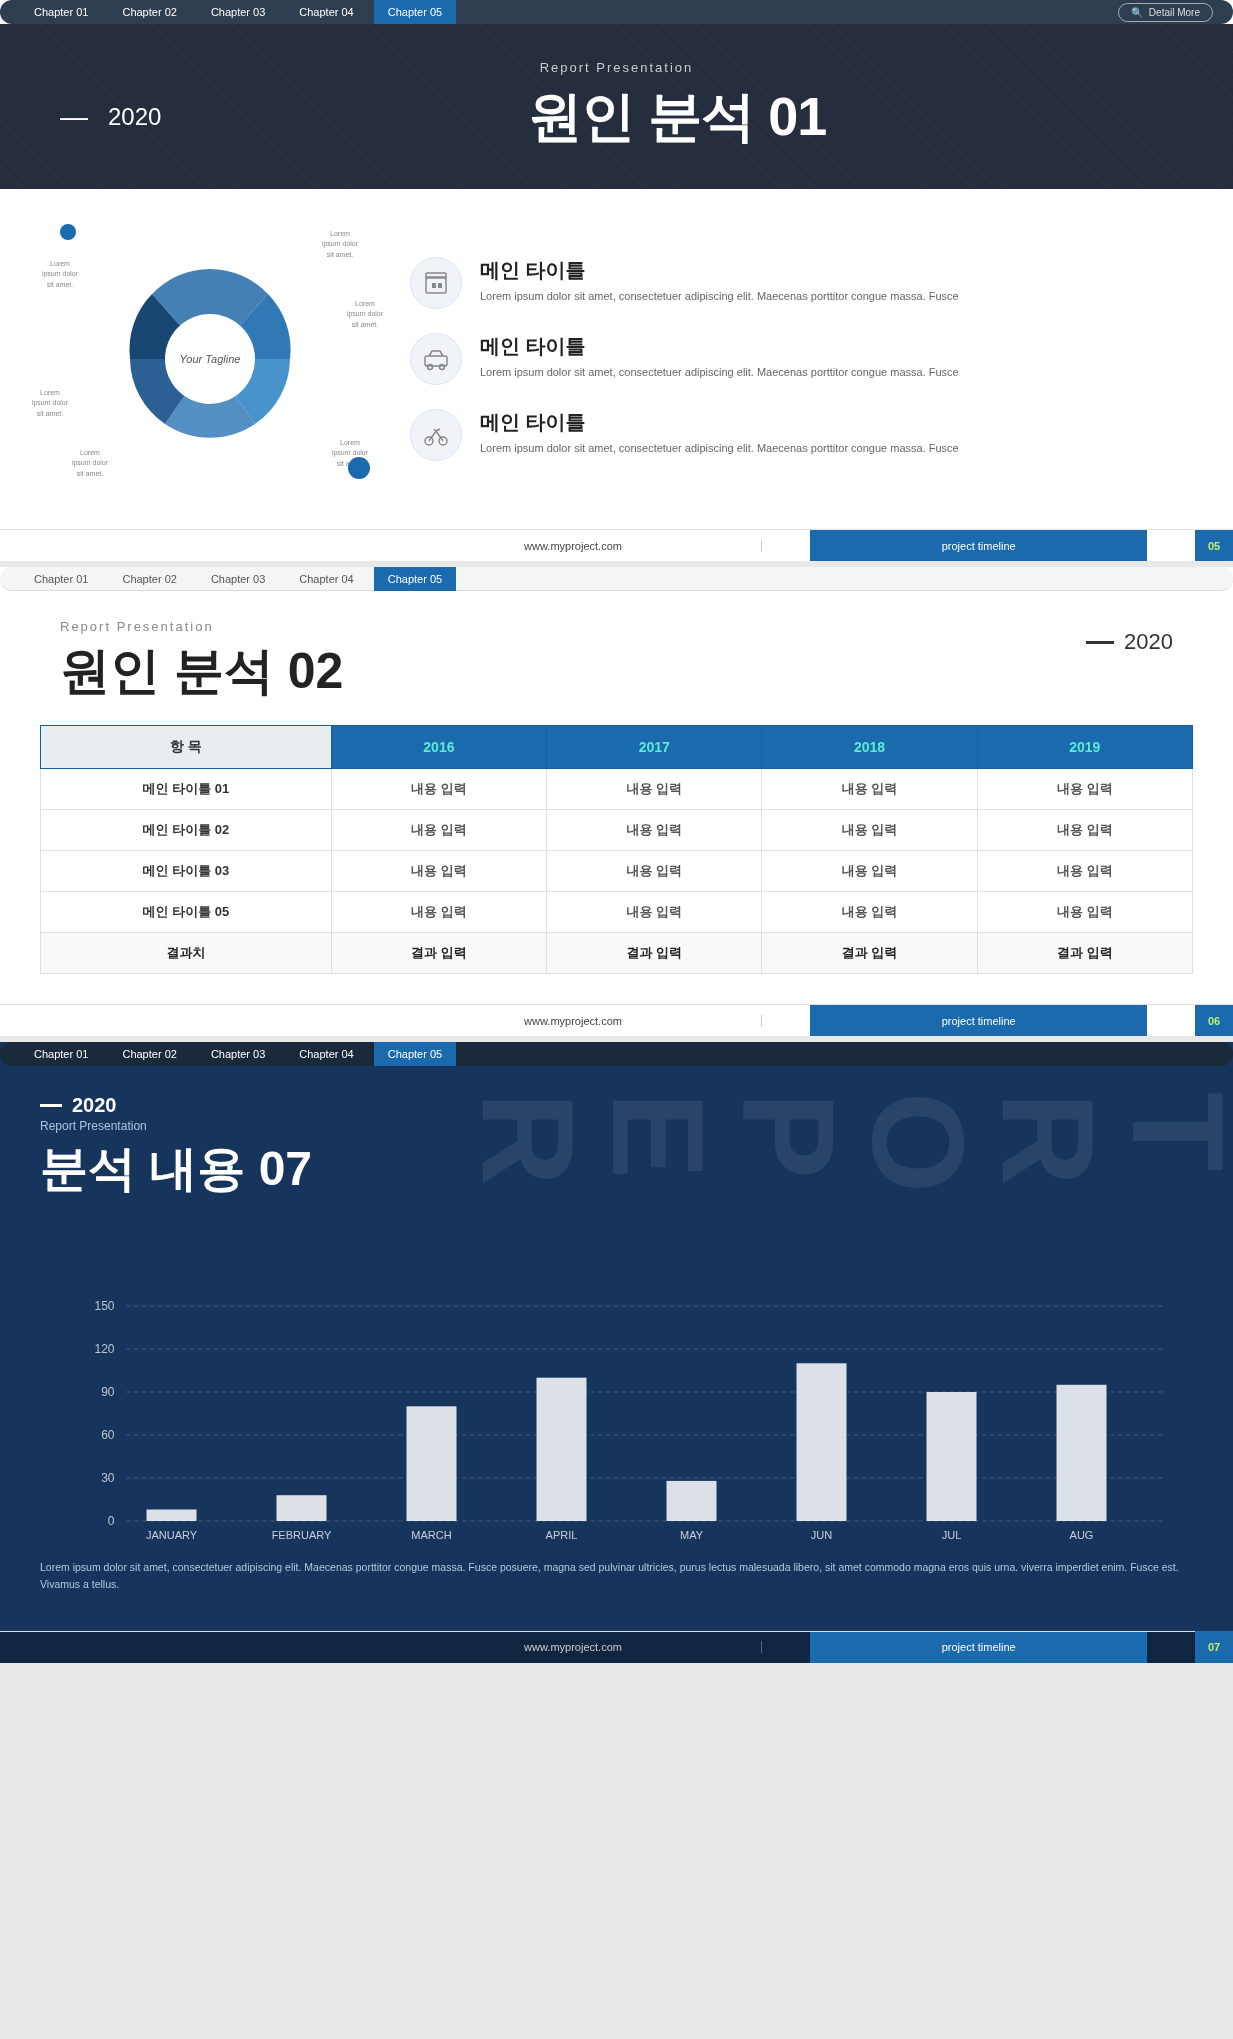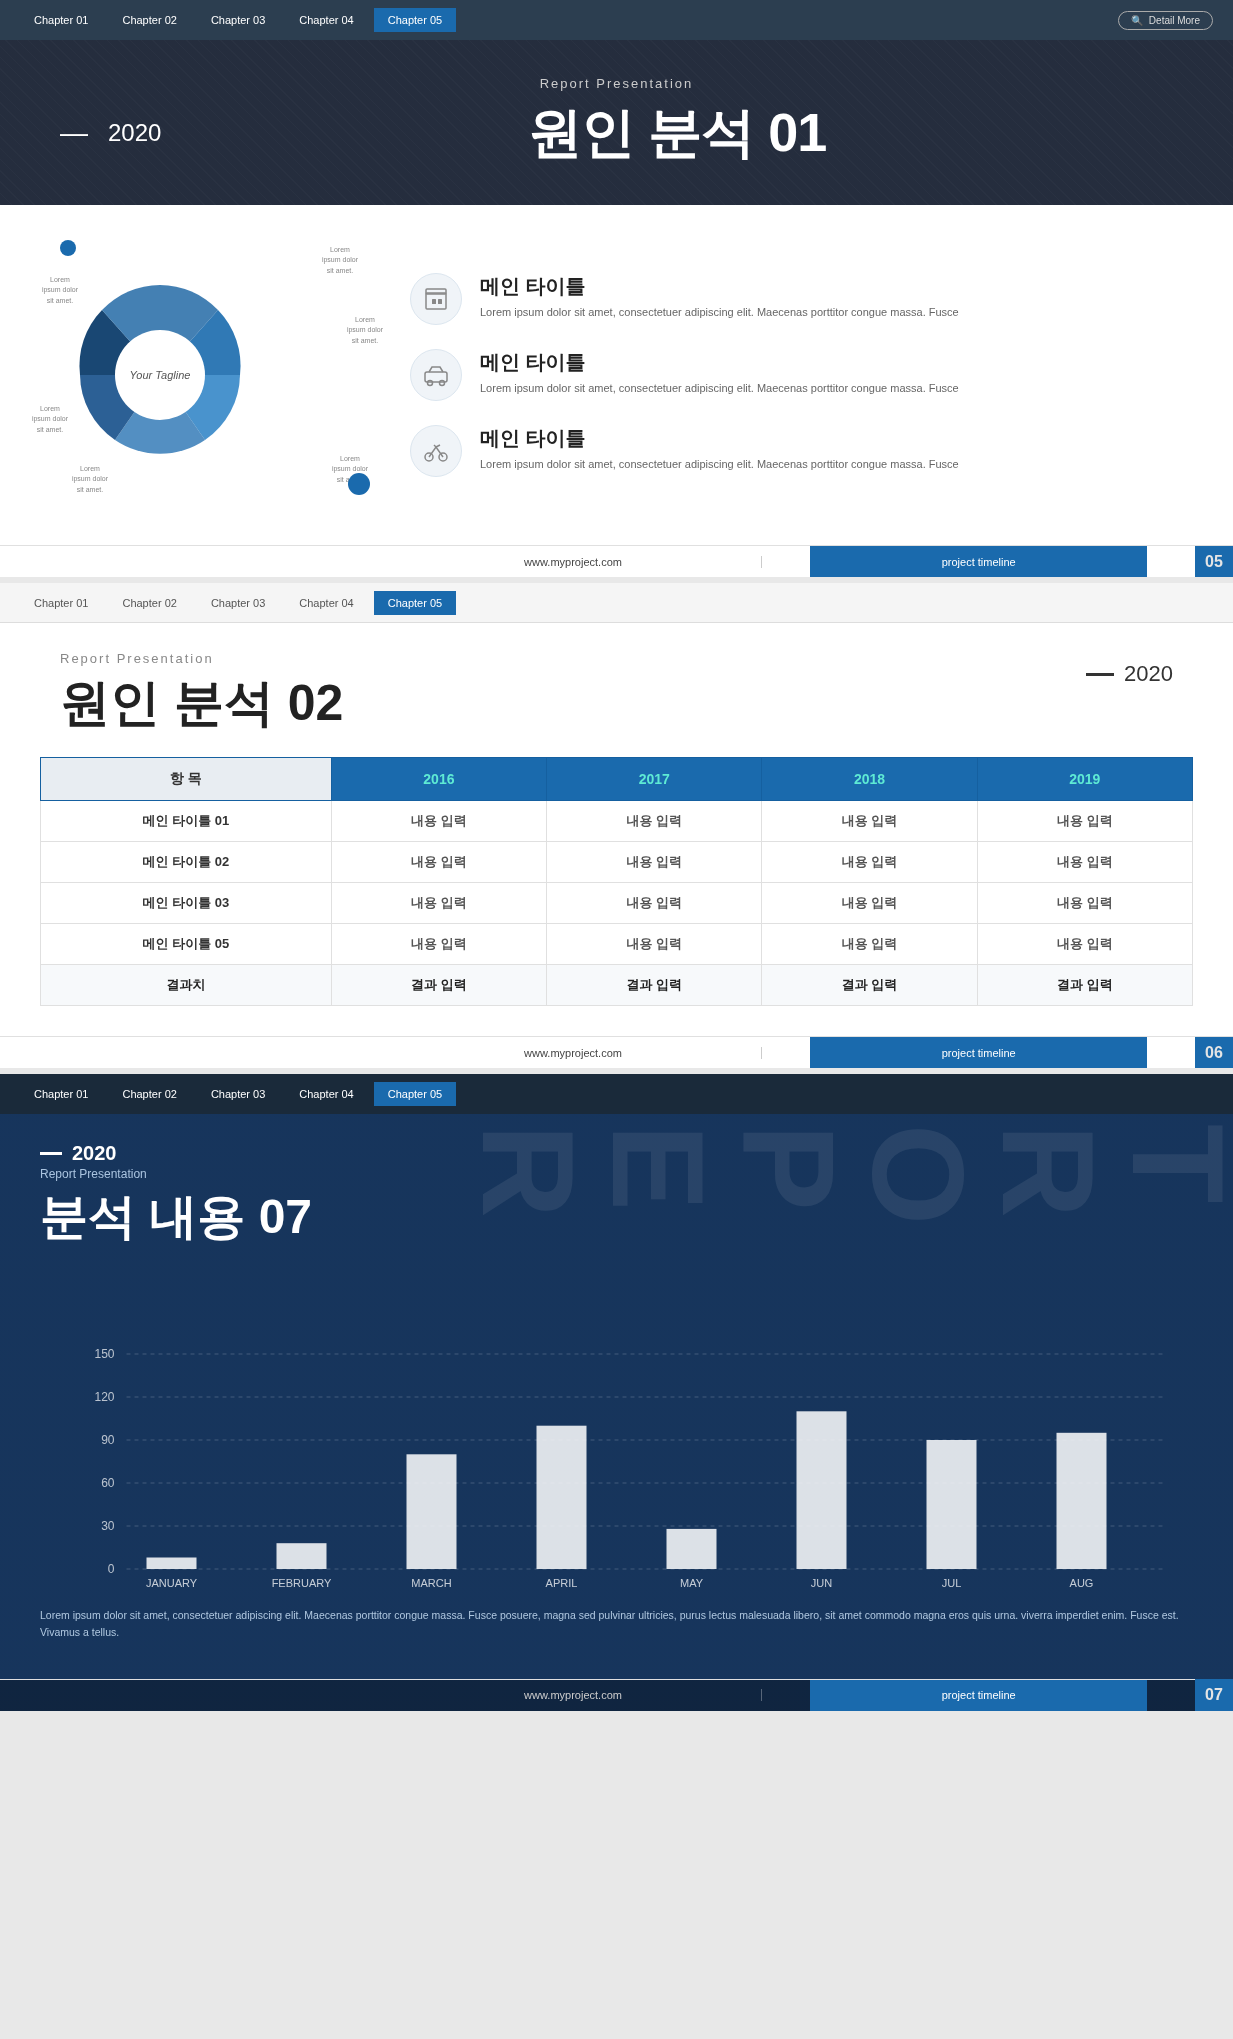--- a/index.html
+++ b/index.html
@@ -17,22 +17,23 @@
       overflow: hidden;
       margin-bottom: 0;
     }
 
     
     .nav-bar {
       background: #2c3e50;
       display: flex;
       align-items: center;
       padding: 0 20px;
-      height: 40px;
+      height: 24px;
       gap: 6px;
+      border-radius: 13px;
     }
     .nav-bar.light {
       background: #f5f5f5;
       border-bottom: 1px solid #ddd;
     }
     .nav-tab {
       color: #fff;
       font-size: 11px;
       padding: 6px 14px;
       cursor: pointer;
@@ -119,20 +120,21 @@
       min-height: 340px;
     }
 
     
     .chart-area {
       flex: 0 0 340px;
       position: relative;
       height: 280px;
       display: flex;
       align-items: center;
+      justify-content: center;
     }
     .donut-container {
       position: relative;
       width: 240px;
       height: 240px;
     }
     .donut-container svg {
       width: 240px;
       height: 240px;
     }
@@ -234,22 +236,22 @@
       background: #1a6aad;
       height: 100%;
       display: flex;
       align-items: center;
       justify-content: center;
     }
     .footer-number {
       width: 38px;
       height: 32px;
       background: #1a6aad;
-      color: #e5e5e5;
-      font-size: 16px;
+      color: #bef264;
+      font-size: 11px;
       font-weight: 700;
       display: flex;
       align-items: center;
       justify-content: center;
       text-align: center;
     }
 
     
     .slide2-hero {
       background: #fff;

